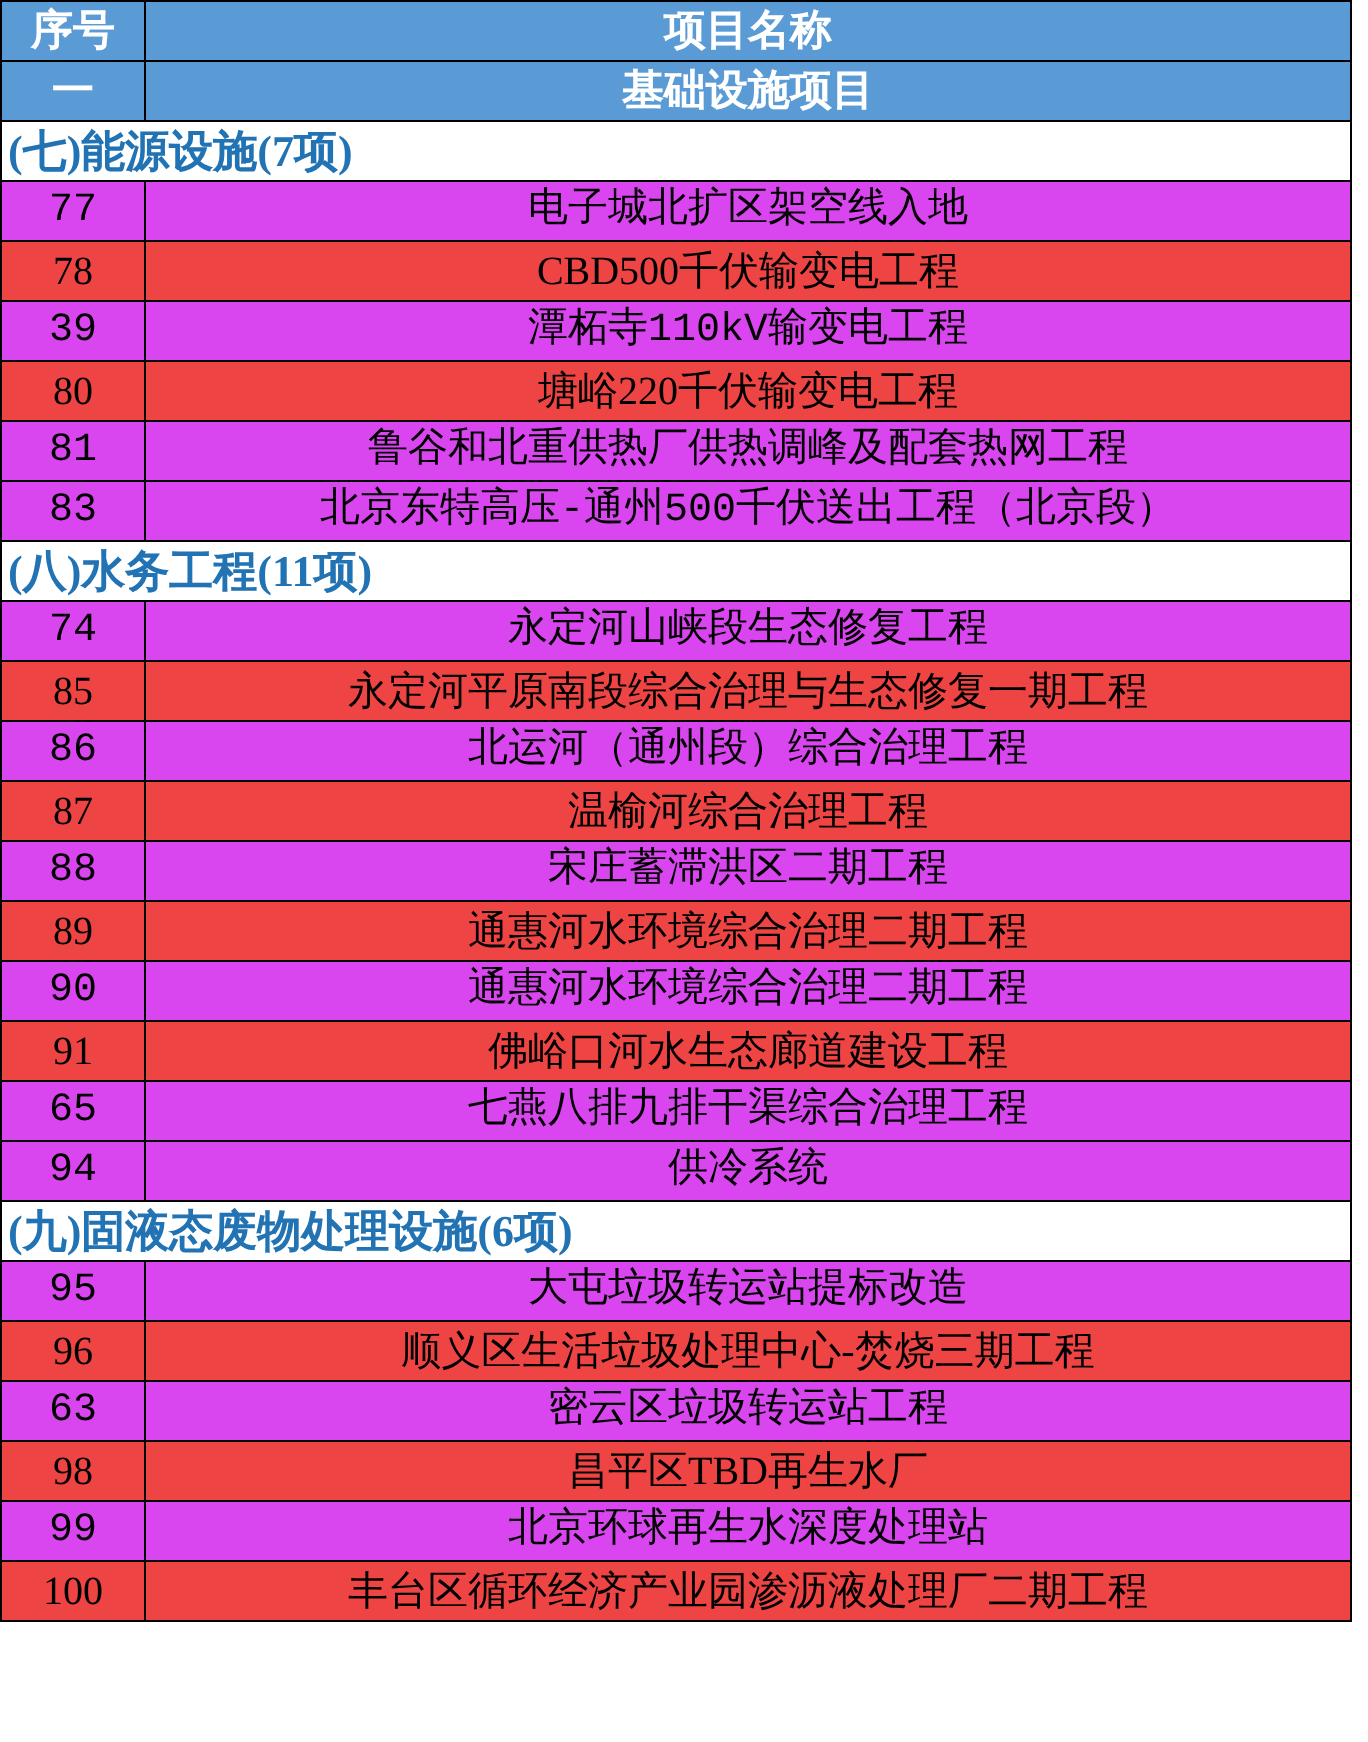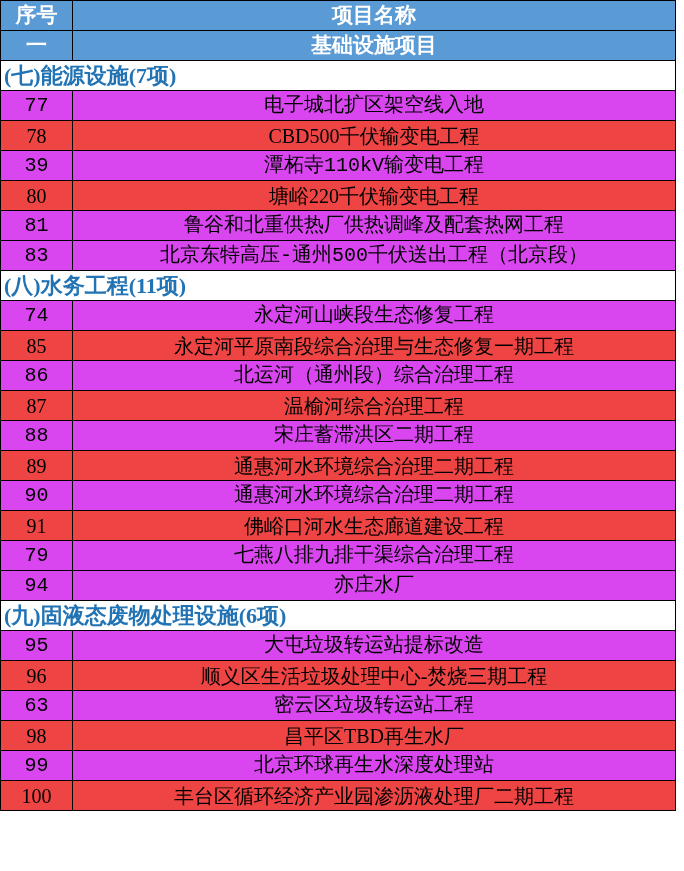--- a/index.html
+++ b/index.html
@@ -126,26 +126,26 @@
       </tr>
       <tr class="row-alt">
         <td class="num">90</td>
         <td class="name">通惠河水环境综合治理二期工程</td>
       </tr>
       <tr class="row-plain">
         <td class="num">91</td>
         <td class="name">佛峪口河水生态廊道建设工程</td>
       </tr>
       <tr class="row-alt">
-        <td class="num">79</td>
+        <td class="num">65</td>
         <td class="name">七燕八排九排干渠综合治理工程</td>
       </tr>
       <tr class="row-alt">
         <td class="num">94</td>
-        <td class="name">亦庄水厂</td>
+        <td class="name">供冷系统</td>
       </tr>
       <tr class="section">
         <td colspan="2">(九)固液态废物处理设施(6项)</td>
       </tr>
       <tr class="row-alt">
         <td class="num">95</td>
         <td class="name">大屯垃圾转运站提标改造</td>
       </tr>
       <tr class="row-plain">
         <td class="num">96</td>

